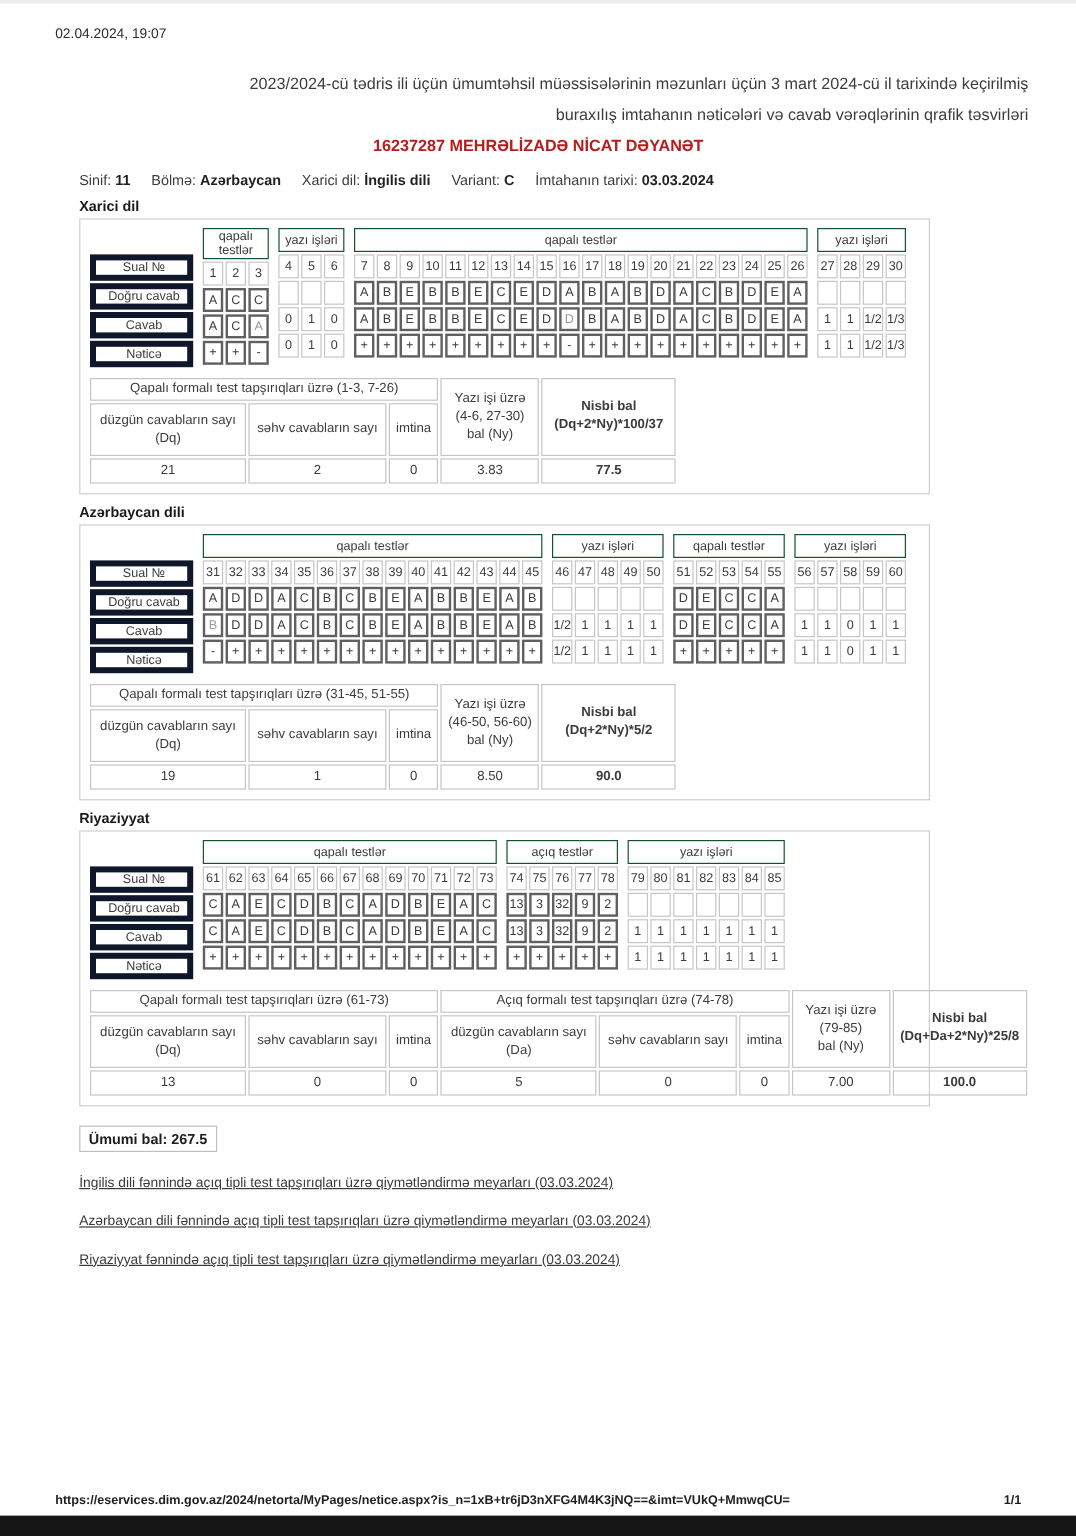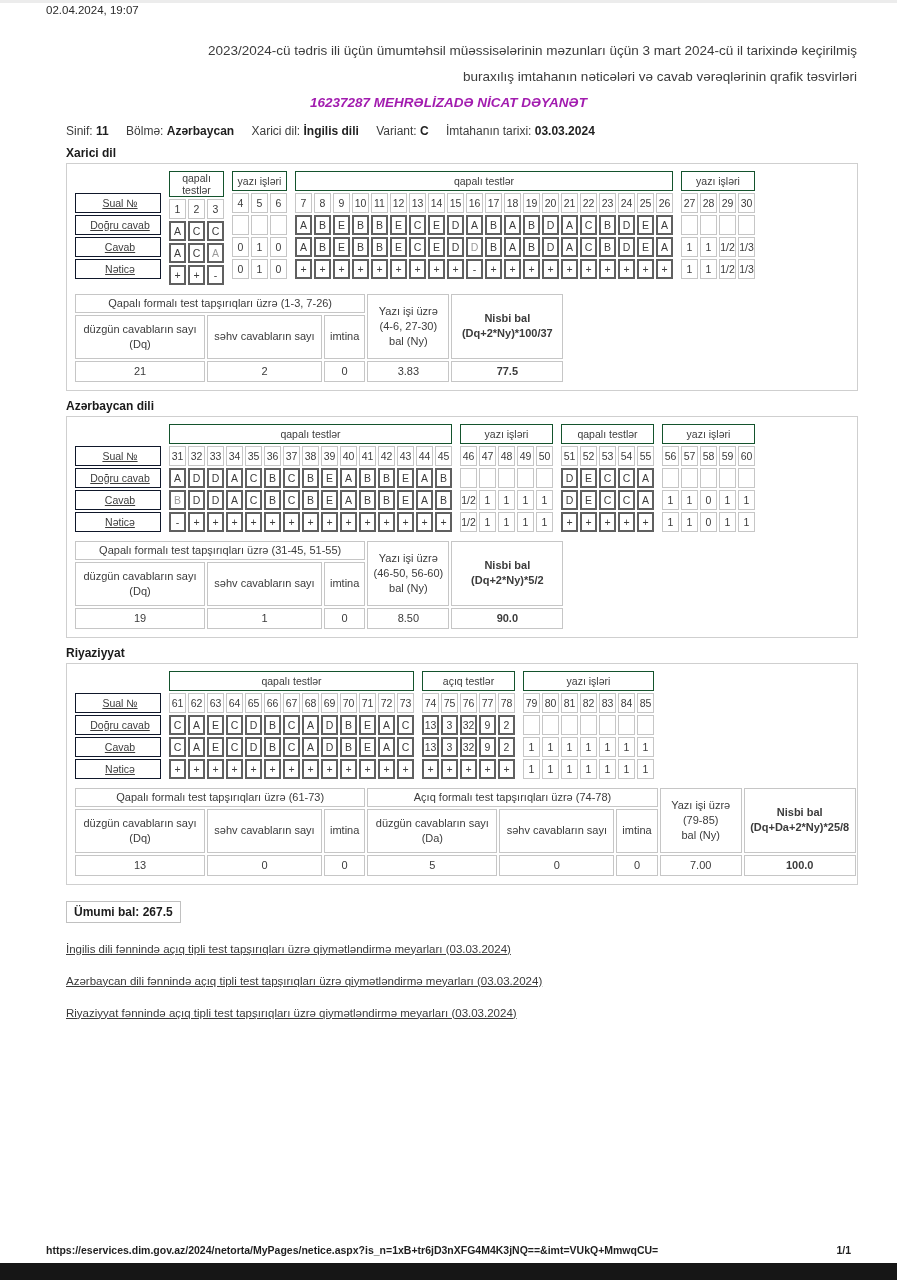--- a/index.html
+++ b/index.html
@@ -1,37 +1,37 @@
 <!DOCTYPE html>
 <html><head>
 <meta charset="utf-8">
 <style>
   * { margin:0; padding:0; box-sizing:border-box; }
   html,body { width:897px; height:1280px; background:#ffffff; overflow:hidden; position:relative;
               font-family:"Liberation Sans", sans-serif; color:#3b3b3b; }
   .page-edge-top { position:absolute; top:0; left:0; width:100%; height:3px; background:#ececec; }
 
-  .print-header { display:flex; justify-content:space-between; padding:4px 46px 0 46px; font-size:11.5px; color:#2a2a2a; }
+  .print-header { display:flex; justify-content:space-between; padding:23px 46px 0 46px; font-size:11.5px; color:#2a2a2a; }
   .print-header .dim { position:absolute; left:0; right:0; text-align:center; }
 
   .doc-title { text-align:right; margin-top:22px; font-size:13.5px; line-height:1.95; color:#3c3c3c; padding:0 40px;}
-  .student-name { text-align:center; font-size:13.5px; font-weight:bold; color:#a21caf; margin-top:4px;font-style:italic; }
+  .student-name { text-align:center; font-size:13.5px; font-weight:bold; color:#b91c1c; margin-top:4px; }
   .info-line { margin:14px 0 8px 66px; font-size:12px; color:#3c3c3c; }
   .info-line .pair { margin-right:14px; }
   .info-line b { color:#1f1f1f; }
 
-  .section { margin:6px 0 8px 66px; width:792px; }
+  .section { margin:6px 0 8px 66px; width:709px; }
   .section-heading { font-size:12px; font-weight:bold; color:#1a1a1a; margin-bottom:3px; }
   .section-box { border:1px solid #cfcfcf; padding:5px 6px 6px 6px; background:#fff; }
 
   .answer-grid { display:flex; align-items:flex-start; }
   table.grp { border-collapse:separate; border-spacing:2px; margin-right:4px; }
   table.grp td { text-align:center; font-size:10.5px; height:20px; color:#3b3b3b; }
   td.spacer { border:none; width:86px; }
-  td.rowlab { border:1px solid #0f172a; width:86px; text-align:left; padding-left:4px; font-size:11px;text-decoration:underline; }
+  td.rowlab { border:5px solid #0f172a; width:86px; text-align:left; padding-left:4px; font-size:11px; }
   td.ghead  { border:1px solid #14532d; font-size:11px; height:18px; }
   td.num, td.lite { border:1px solid #c6c6c6; width:17px; min-width:17px; }
   td.box { border:2px solid #606060; width:17px; min-width:17px; }
   td .wrong { color:#9a9a9a; }
 
   table.sum { border-collapse:separate; border-spacing:2px; margin-top:5px; }
   table.sum td { border:1px solid #c6c6c6; text-align:center; font-size:11px; padding:1px 5px; color:#3b3b3b; }
   td.sum-title { height:19px; }
   td.sum-label { white-space:pre-line; font-size:10.5px; height:44px; line-height:1.35; }
   td.sum-extra { white-space:pre-line; font-size:10.5px; line-height:1.35; }

